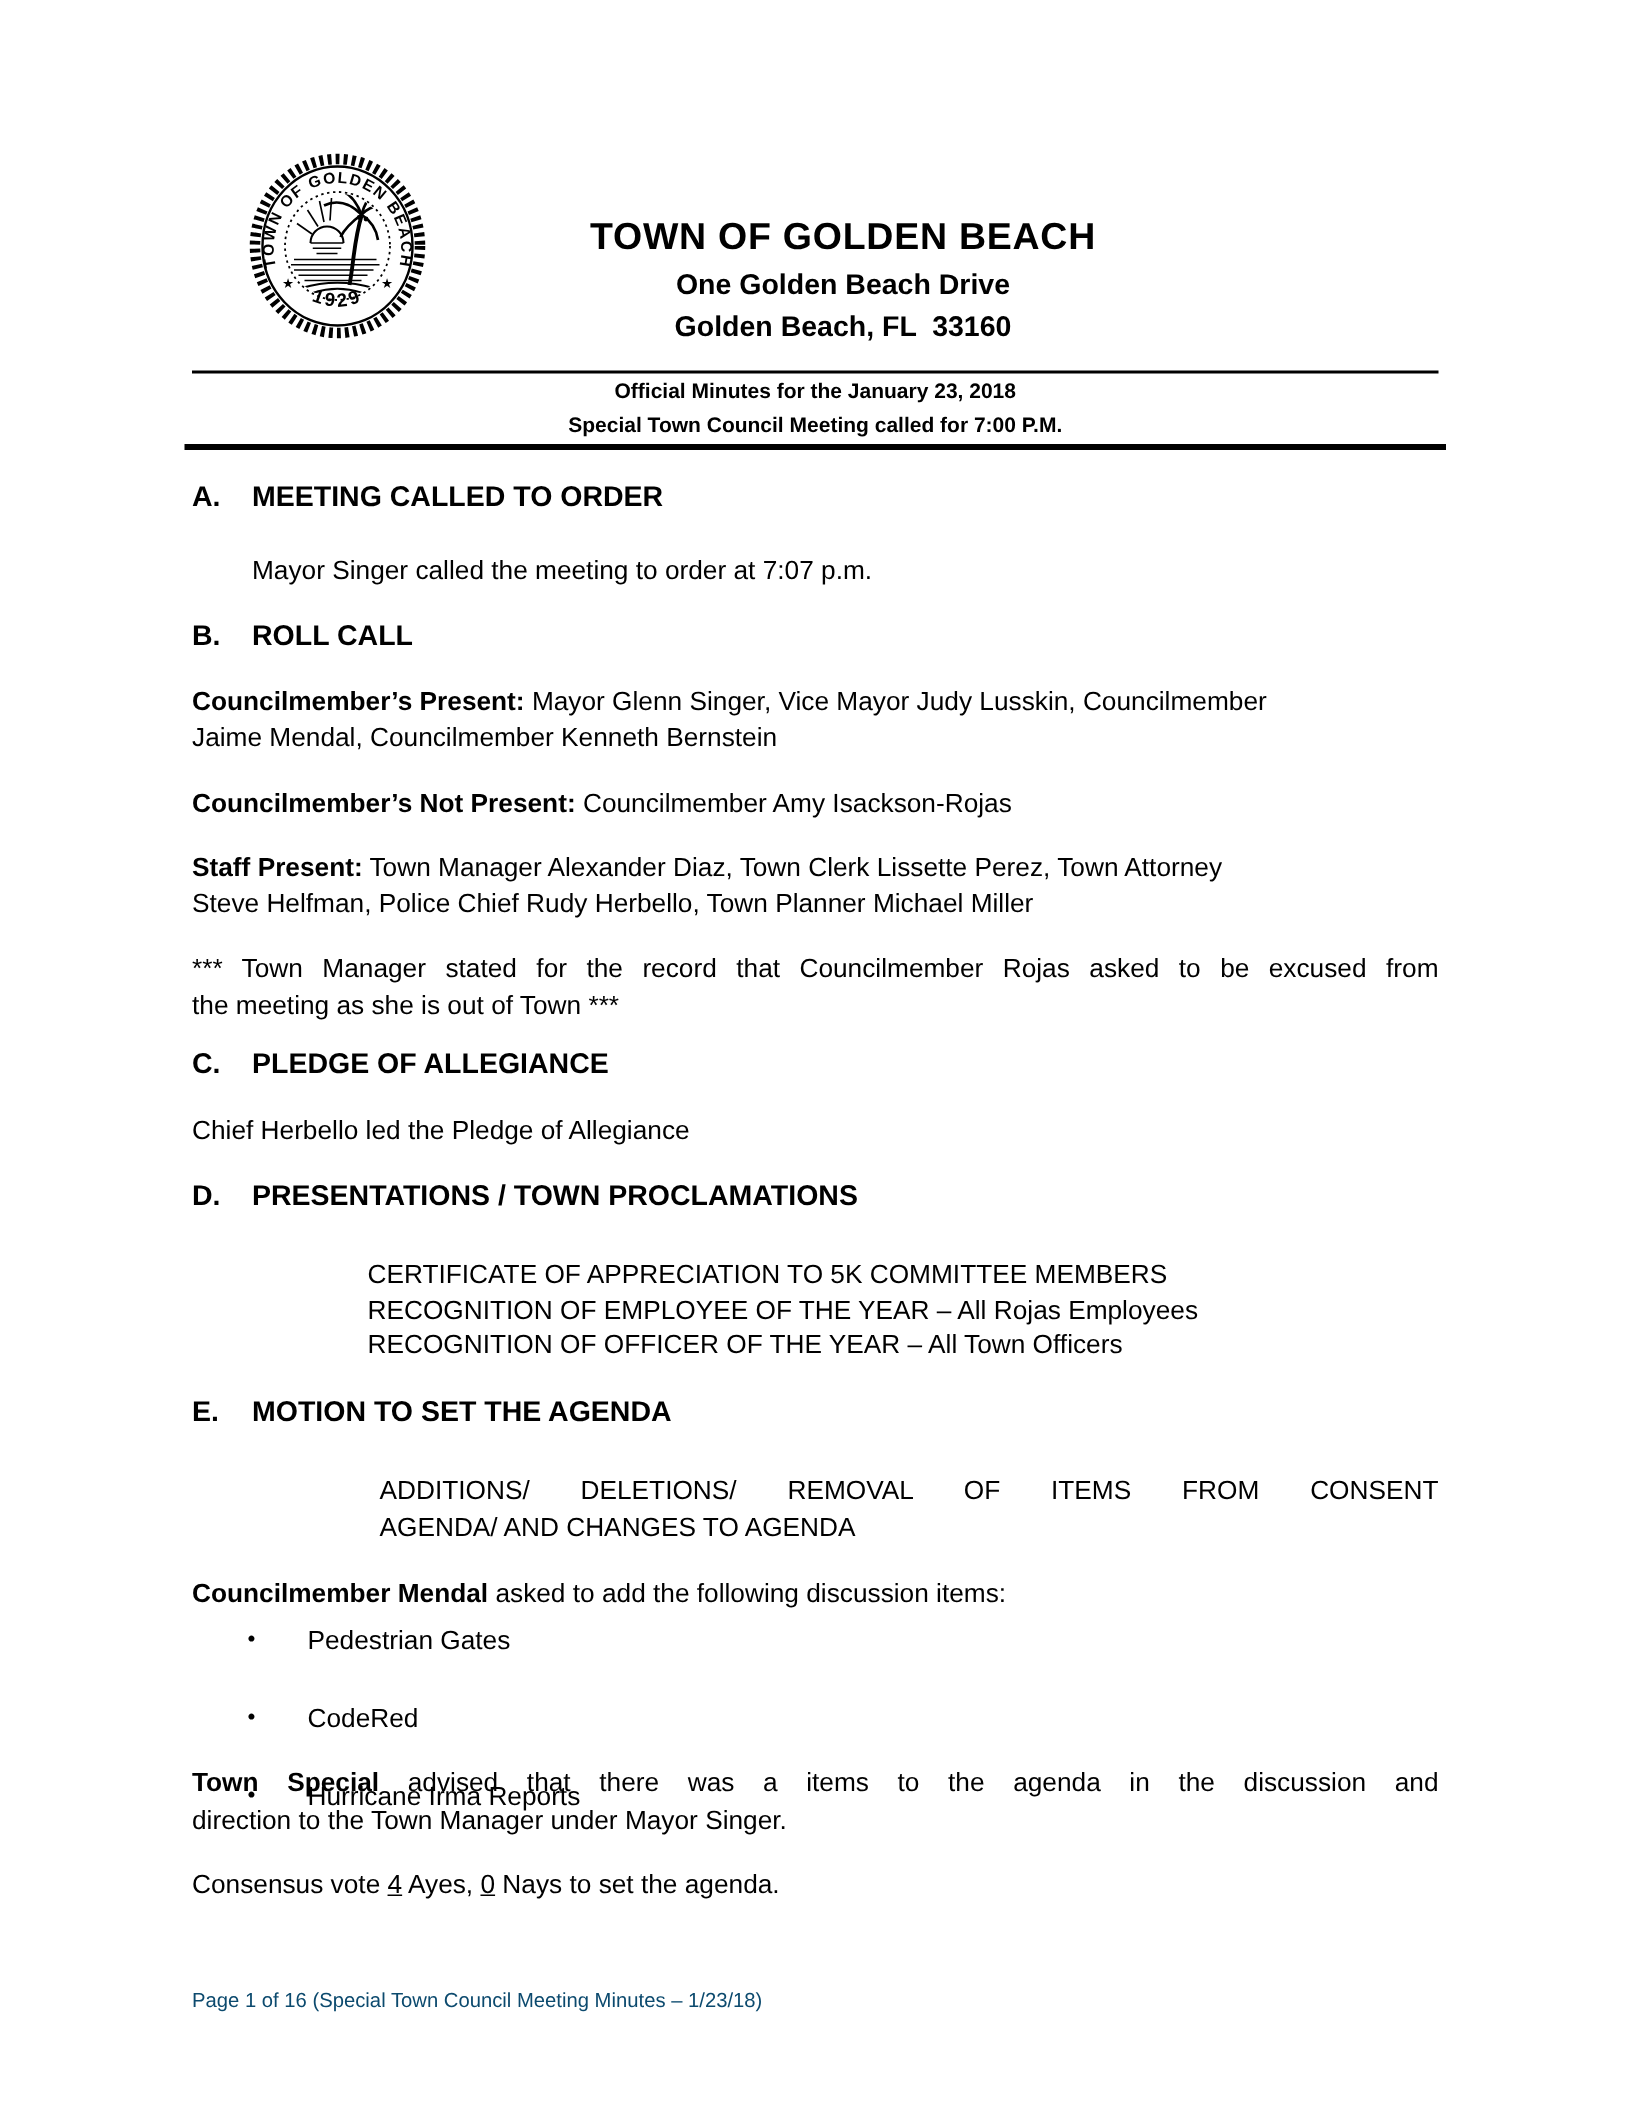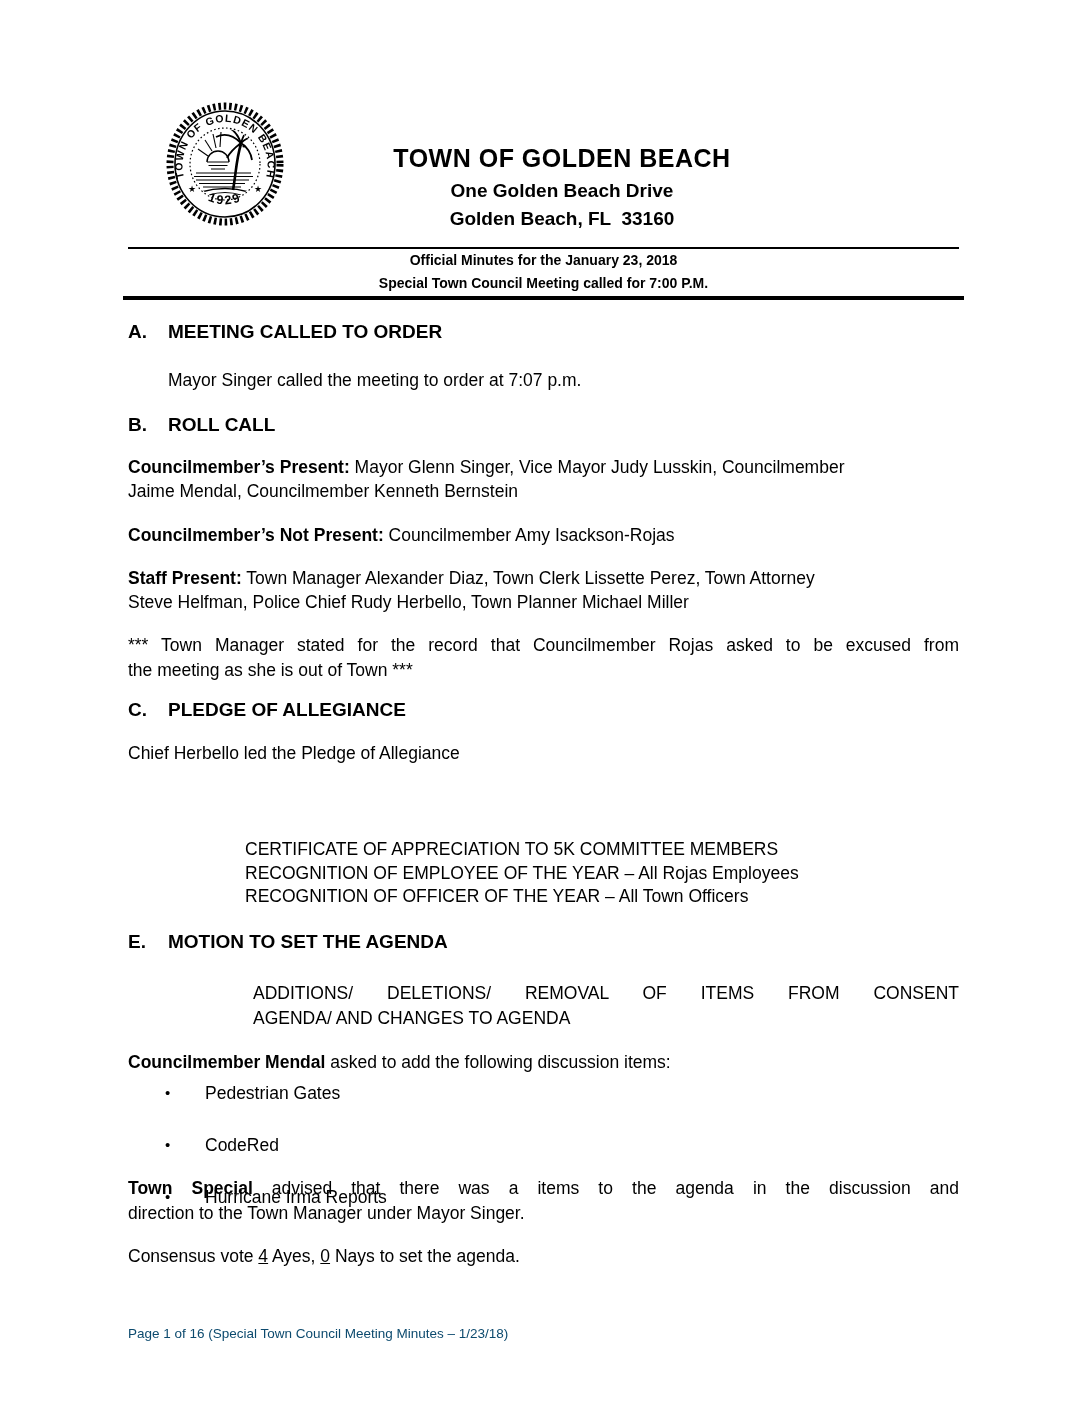--- a/index.html
+++ b/index.html
@@ -142,20 +142,23 @@
   <div class="abs" style="left:128px;top:633px;width:831px">
     <div class="jline">*** Town Manager stated for the record that Councilmember Rojas asked to be excused from</div>
     <div class="pline">the meeting as she is out of Town ***</div>
   </div>
 
   <div class="abs sec-h" style="left:128px;top:698px">
     <span class="letter">C.</span><span>PLEDGE OF ALLEGIANCE</span>
   </div>
   <div class="abs body-line" style="left:128px;top:741px">Chief Herbello led the Pledge of Allegiance</div>
 
+  <div class="abs sec-h" style="left:128px;top:786px">
+    <span class="letter">D.</span><span>PRESENTATIONS / TOWN PROCLAMATIONS</span>
+  </div>
   <div class="abs" style="left:245px;top:838px">
     <div class="caps-line">CERTIFICATE OF APPRECIATION TO 5K COMMITTEE MEMBERS</div>
     <div class="caps-line">RECOGNITION OF EMPLOYEE OF THE YEAR – All Rojas Employees</div>
     <div class="caps-line">RECOGNITION OF OFFICER OF THE YEAR – All Town Officers</div>
   </div>
 
   <div class="abs sec-h" style="left:128px;top:930px">
     <span class="letter">E.</span><span>MOTION TO SET THE AGENDA</span>
   </div>
   <div class="abs" style="left:253px;top:981px;width:706px">

